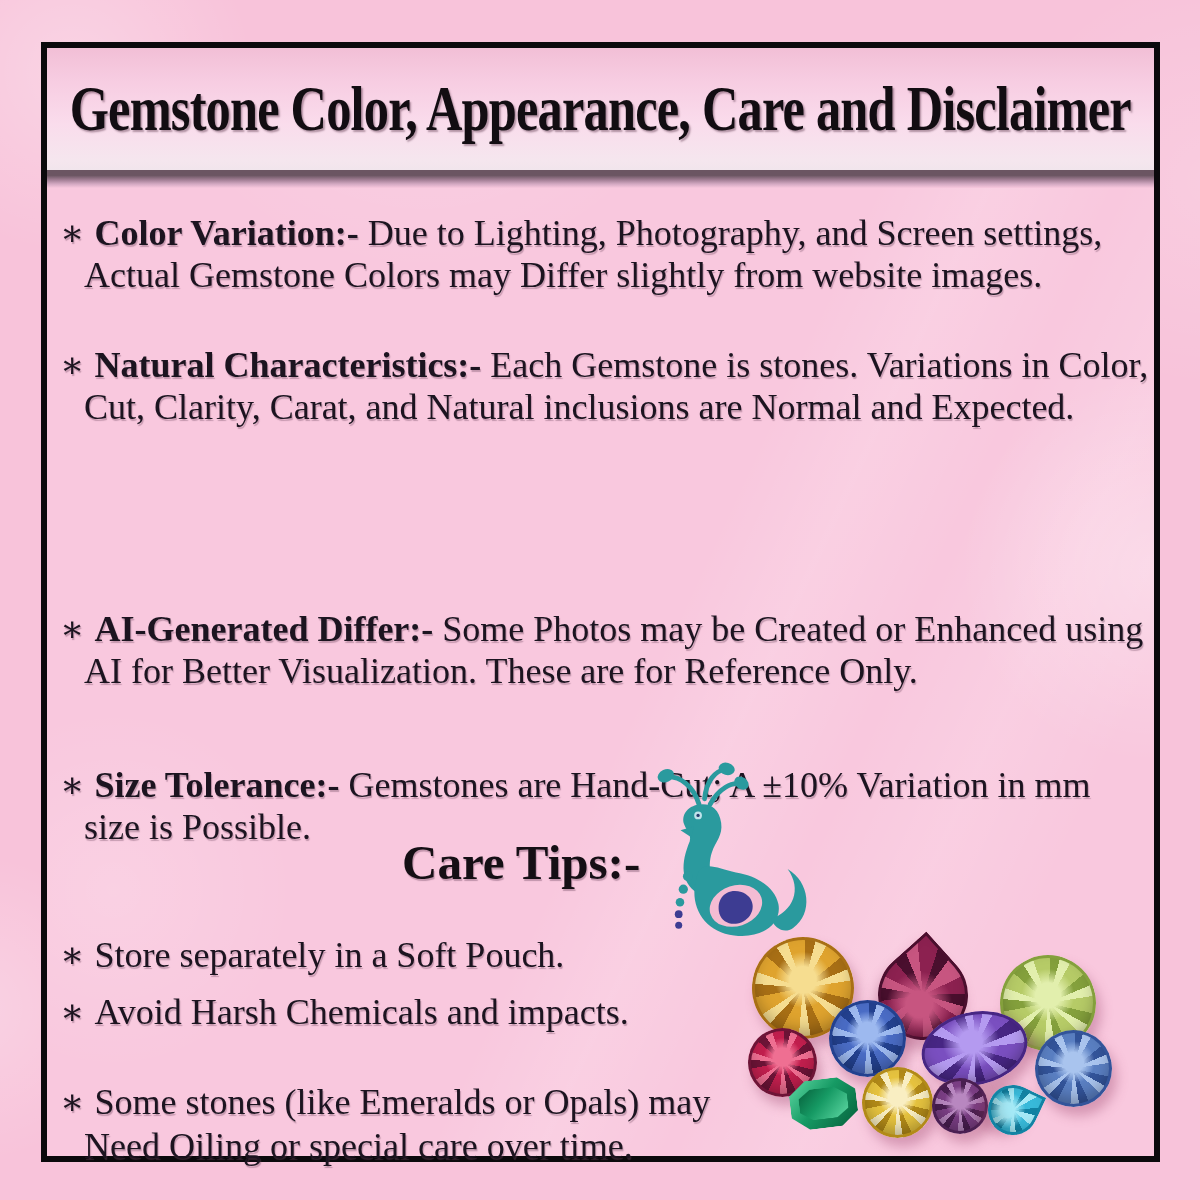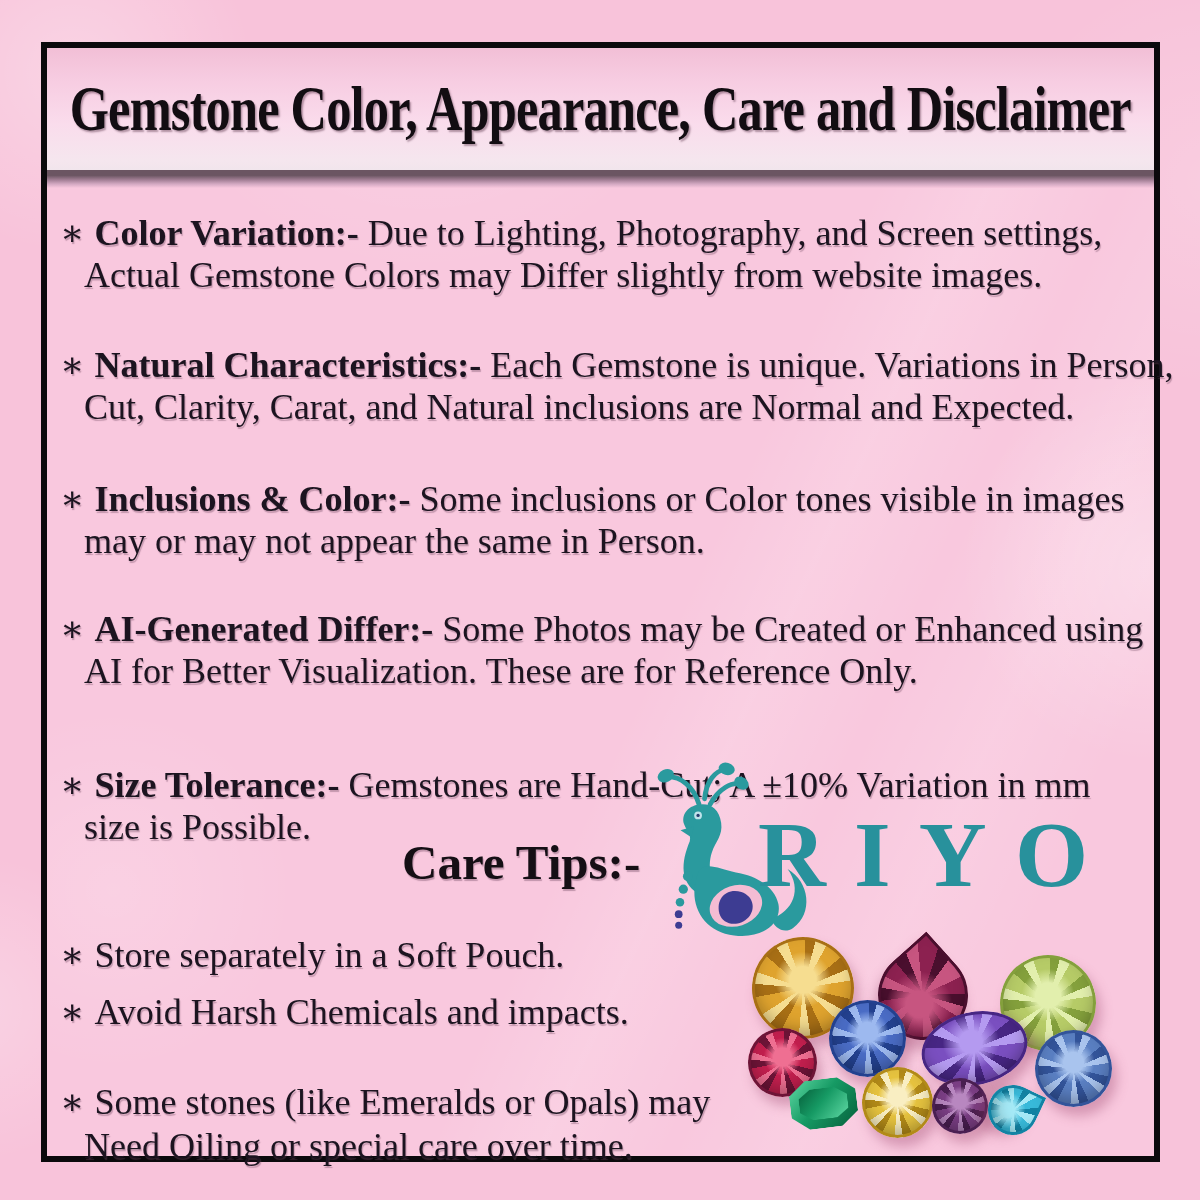--- a/index.html
+++ b/index.html
@@ -96,24 +96,21 @@
     <div class="title-band">
       <h1 class="page-title">Gemstone Color, Appearance, Care and Disclaimer</h1>
     </div>
     <div class="band-shadow"></div>
   </div>
 
   <p class="para" style="top:204px;width:1092px">
     <span class="ast">∗</span><b class="lead">Color Variation:-</b><span>Due to Lighting, Photography, and Screen settings, Actual Gemstone Colors may Differ slightly from website images.</span>
   </p>
   <p class="para" style="top:336px;width:1100px">
-    <span class="ast">∗</span><b class="lead">Natural Characteristics:-</b><span>Each Gemstone is unique. Variations in Person, Cut, Clarity, Carat, and Natural inclusions are Normal and Expected.</span>
-  </p>
-  <p class="para" style="top:470px;width:1080px">
-    <span class="ast">∗</span><b class="lead">Inclusions &amp; Color:-</b><span>Some inclusions or Color tones visible in images may or may not appear the same in Person.</span>
+    <span class="ast">∗</span><b class="lead">Natural Characteristics:-</b><span>Each Gemstone is stones. Variations in Color, Cut, Clarity, Carat, and Natural inclusions are Normal and Expected.</span>
   </p>
   <p class="para" style="top:600px;width:1080px">
     <span class="ast">∗</span><b class="lead">AI-Generated Differ:-</b><span>Some Photos may be Created or Enhanced using AI for Better Visualization. These are for Reference Only.</span>
   </p>
   <p class="para" style="top:756px;width:1055px">
     <span class="ast">∗</span><b class="lead">Size Tolerance:-</b><span>Gemstones are Hand-Cut; A ±10% Variation in mm size is Possible.</span>
   </p>
 
   <h2 class="care-heading">Care Tips:-</h2>
 
@@ -136,21 +133,20 @@
     <circle cx="26" cy="83.5" r="2.1" fill="#3d3c92"></circle>
     <circle cx="26" cy="89.5" r="1.9" fill="#3d3c92"></circle>
     <path d="M37,60 C30,76 38,93 56,95 C72,97 82,88 80,78 C78,69 69,63 57,61 C48,59 41,55 37,60 Z" fill="#2a9a9e"></path>
     <ellipse cx="57" cy="79" rx="14.5" ry="11" transform="rotate(-18 57 79)" fill="#f4bcd3"></ellipse>
     <path d="M48,83 C46,75 52,69 60,71.5 C66,73.5 68,80 64,85 C59,90.5 50,90 48,83 Z" fill="#3d3c92"></path>
     <path d="M76,86 C88,82 93,70 85,59 C97,66 99,83 88,91 C83,94.5 78,91 76,86 Z" fill="#2a9a9e"></path>
     <circle cx="36.5" cy="30" r="2.1" fill="#bfe3ea"></circle>
     <circle cx="36.5" cy="30" r="0.9" fill="#273c6d"></circle>
   </svg>
 
-  <div class="brand">RIYO</div>
 
   <p class="para" style="top:926px;width:680px">
     <span class="ast">∗</span><span>Store separately in a Soft Pouch.</span>
   </p>
   <p class="para" style="top:983px;width:680px">
     <span class="ast">∗</span><span>Avoid Harsh Chemicals and impacts.</span>
   </p>
   <p class="para" style="top:1072px;width:640px;line-height:1.22">
     <span class="ast">∗</span><span>Some stones (like Emeralds or Opals) may Need Oiling or special care over time.</span>
   </p>

